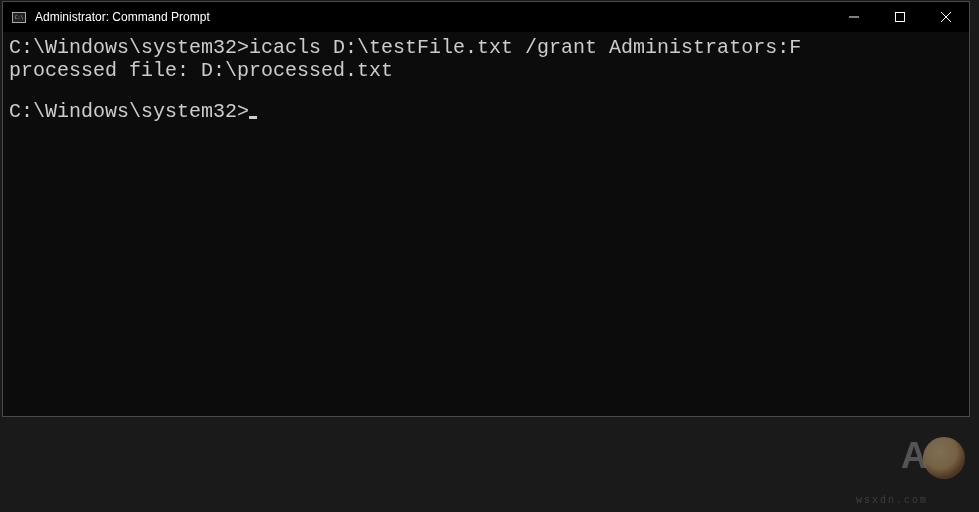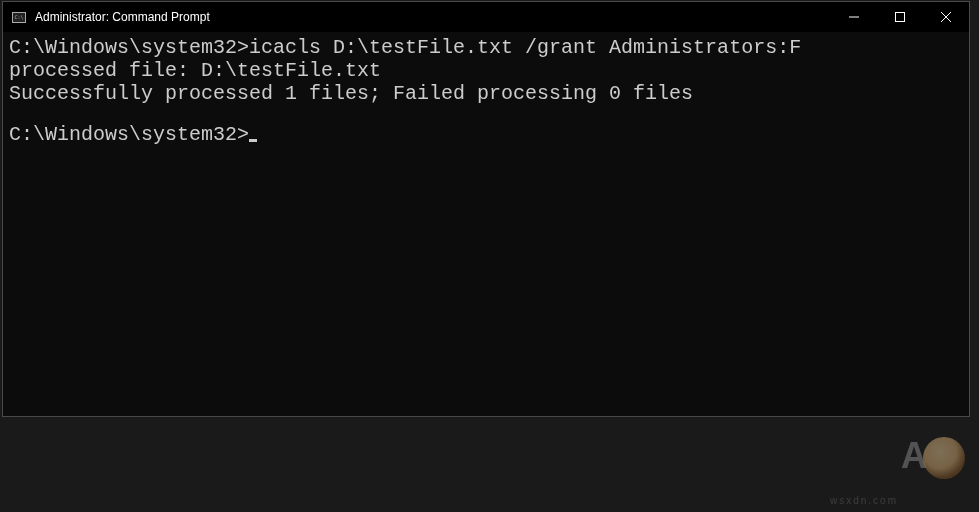--- a/index.html
+++ b/index.html
@@ -127,24 +127,24 @@
       background: radial-gradient(circle at 40% 35%, #f5d7a0 0%, #e8b878 45%, #8a5a2a 70%);
       opacity: 0.45;
       margin: 0 -6px;
       position: relative;
       top: 2px;
       display: inline-block;
     }
     .sub-watermark {
       position: absolute;
       bottom: 6px;
-      right: 81px;
+      right: 51px;
       color: rgba(255,255,255,0.15);
       font-size: 10px;
-      font-family: Liberation Sans, sans-serif;
+      font-family: Liberation Mono, monospace;
       letter-spacing: 2px;
       pointer-events: none;
     }
   </style>
 </head>
 <body>
 
 <div class="window">
   <div class="titlebar">
     <span class="app-icon">
@@ -165,22 +165,21 @@
       <div class="win-btn close">
         <svg viewBox="0 0 10 10">
             <line x1="0" y1="0" x2="10" y2="10" stroke="#fff" stroke-width="1"></line>
             <line x1="10" y1="0" x2="0" y2="10" stroke="#fff" stroke-width="1"></line>
           </svg>
       </div>
     </div>
   </div>
   <div class="terminal-body">
     <div class="terminal-line"><span>C:\Windows\system32&gt;</span><span>icacls D:\testFile.txt /grant Administrators:F</span></div>
-    <div class="terminal-line">processed file: D:\testFile.txt</div>
-    <div class="terminal-line">Successfully processed 1 files; Failed processing 0 files</div>
+    <div class="terminal-line">processed file: D:\processed.txt</div>
     <div class="terminal-line"></div>
     <div class="terminal-line prompt-line"><span>C:\Windows\system32&gt;</span><span class="cursor"></span></div>
   </div>
 </div>
 
 <div class="watermark">
   <span>A</span>
   <span class="watermark-avatar"></span>
 </div>
 <div class="sub-watermark">wsxdn.com</div>

